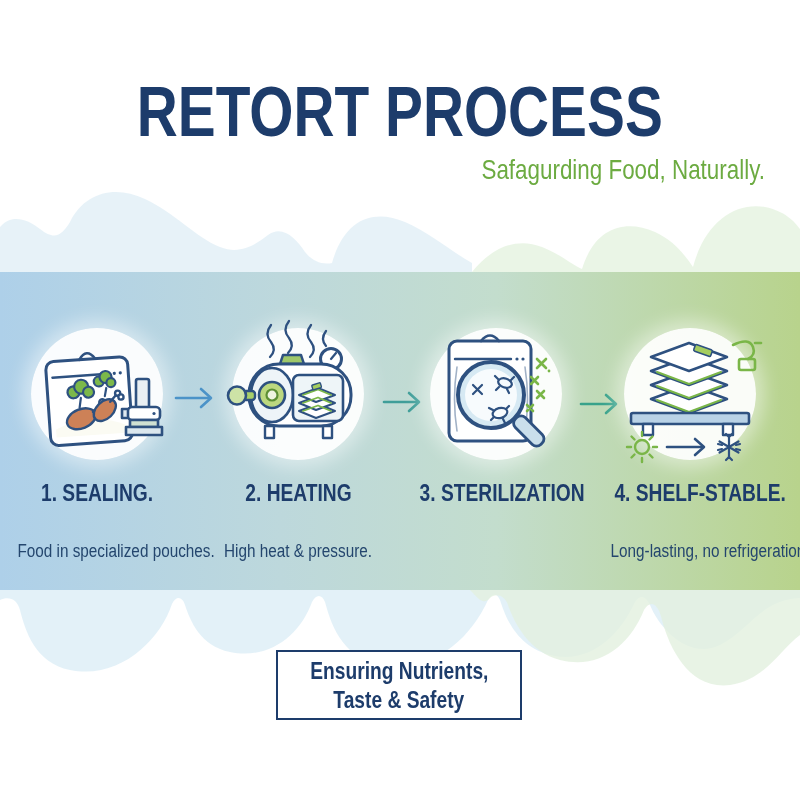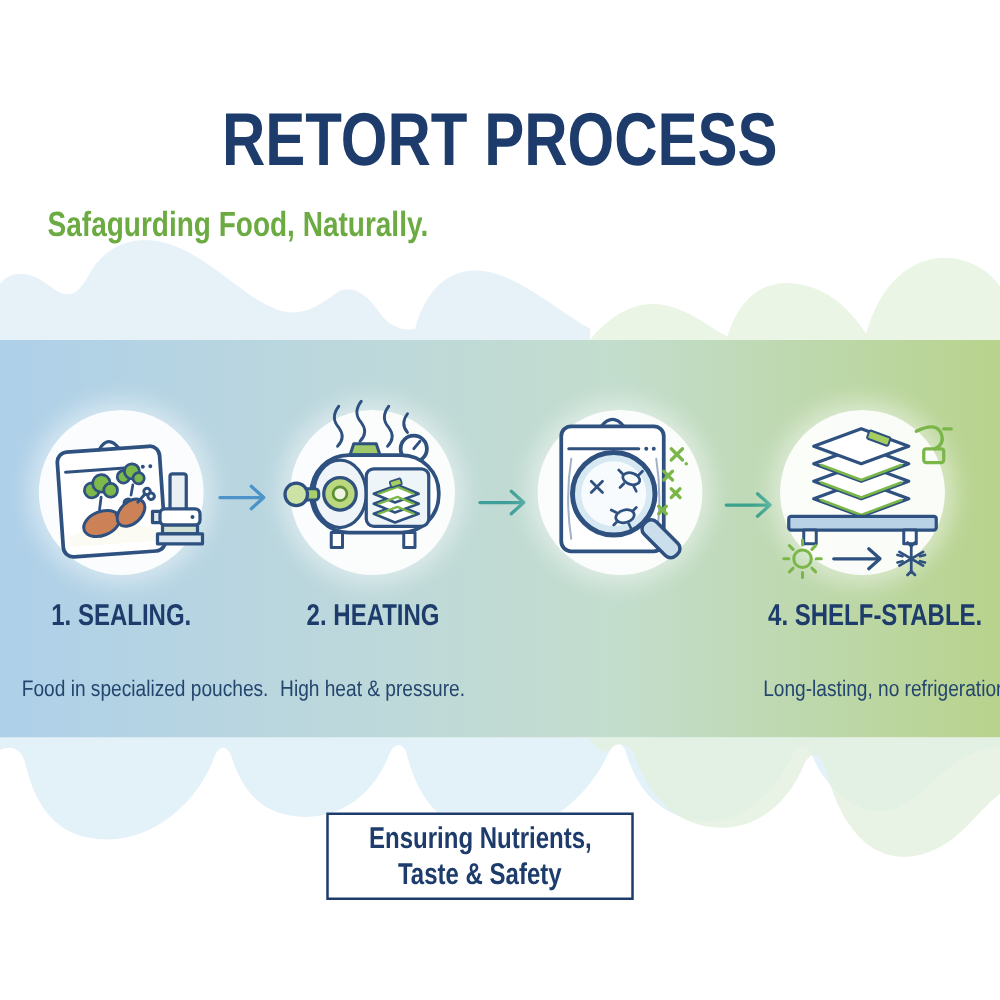--- a/index.html
+++ b/index.html
@@ -5,23 +5,23 @@
   html,body{margin:0;padding:0;background:#fff;}
   #canvas{
     position:relative;width:800px;height:800px;overflow:hidden;background:#ffffff;
     font-family:"Liberation Sans",sans-serif;
   }
   .condensed{display:inline-block;transform:scaleX(.8);transform-origin:center;white-space:nowrap;}
   .condensed-85{display:inline-block;transform:scaleX(.85);transform-origin:center;white-space:nowrap;}
 
   
   #main-title{position:absolute;top:82px;left:0;width:800px;text-align:center;
-    font-size:60px;font-weight:bold;letter-spacing:0px;color:#1d3c6b;line-height:60px;}
-  #subtitle{position:absolute;top:164px;left:0;width:800px;text-align:left;
-    font-size:28px;font-weight:bold;color:#6cab41;line-height:32px;}
+    font-size:71px;font-weight:bold;letter-spacing:0px;color:#1d3c6b;line-height:60px;}
+  #subtitle{position:absolute;top:154px;left:0;width:800px;text-align:right;
+    font-size:28px;font-weight:normal;color:#6cab41;line-height:32px;}
 
   
   #band{position:absolute;top:272px;left:0;width:800px;height:318px;
     background:linear-gradient(90deg,#aed0e9 0%,#bdd8dc 35%,#c3ddcd 62%,#b8d38c 100%);}
   .bg-svg{position:absolute;left:0;width:800px;pointer-events:none;}
 
   
   .step{position:absolute;top:322px;width:194px;height:230px;}
   .step-circle{position:absolute;top:6px;left:50%;margin-left:-66px;width:132px;height:132px;
     border-radius:50%;background:rgba(255,255,255,.93);box-shadow:0 0 18px 8px rgba(255,255,255,.45);}
@@ -29,21 +29,21 @@
   .step-title{position:absolute;top:157px;left:0;width:100%;text-align:center;
     font-size:24px;font-weight:bold;color:#1d3c6b;}
   .step-desc{position:absolute;top:187px;left:0;width:100%;text-align:center;
     font-size:18px;font-weight:400;color:#24466e;margin-top:32px;}
   #step-1{left:0px;} #step-2{left:201px;} #step-3{left:399px;} #step-4{left:593px;}
 
   .flow-arrow{position:absolute;}
   #arrow-1{left:173px;top:384px;} #arrow-2{left:381px;top:388px;} #arrow-3{left:578px;top:390px;}
 
   
-  #footer-box{position:absolute;left:261px;top:650px;width:242px;height:66px;background:#fff;
+  #footer-box{position:absolute;left:276px;top:650px;width:242px;height:66px;background:#fff;
     border:2px solid #1d3c6b;display:flex;flex-direction:column;align-items:center;justify-content:center;
     font-size:24px;font-weight:bold;color:#1d3c6b;line-height:29px;text-align:center;}
 </style>
 </head>
 <body>
 
 <div id="canvas">
 
   <svg class="bg-svg" style="top:177px;" width="800" height="95" viewBox="0 0 800 95">
     <path fill="#dfeef5" opacity=".75" d="M0,95 V50 C10,38 25,40 40,52 C55,64 62,58 70,45 C85,15 115,8 145,22 C175,36 195,60 220,70 C240,78 255,68 268,58 C282,48 295,60 305,75 C312,84 322,88 332,86 C345,40 375,32 405,45 C430,56 452,75 472,86 L472,95 Z"></path>
@@ -179,20 +179,21 @@
         <rect x="96" y="96" width="36" height="14" rx="6" fill="#cadfeb" stroke-width="2.8" transform="rotate(45 100 100)"></rect>
       </g>
       <g stroke="#7ab648" stroke-width="2.6" stroke-linecap="round" fill="none">
         <path d="M116,40 l9,9 M125,40 l-9,9"></path>
         <circle cx="128" cy="52" r="1.4" fill="#7ab648" stroke="none"></circle>
         <path d="M110,58 l7,7 M117,58 l-7,7"></path>
         <path d="M116,72 l7,7 M123,72 l-7,7"></path>
         <path d="M106,86 l6,6 M112,86 l-6,6"></path>
       </g>
     </svg>
+    <div class="step-title"><span class="condensed">3. STERILIZATION</span></div>
   </div>
 
   <svg class="flow-arrow" id="arrow-3" width="46" height="28" viewBox="0 0 46 28">
     <g fill="none" stroke="#38a28b" stroke-width="2.6" stroke-linecap="round" stroke-linejoin="round">
       <path d="M3,14 H36"></path>
         <path d="M28,5 L38,14 L28,23"></path>
     </g>
   </svg>
 
   <div class="step" id="step-4">

